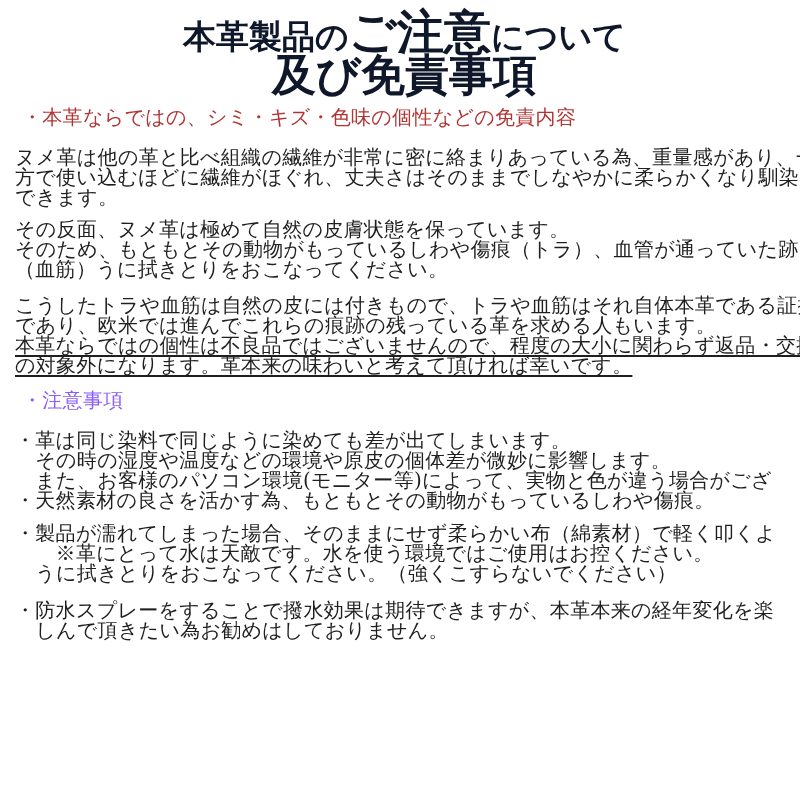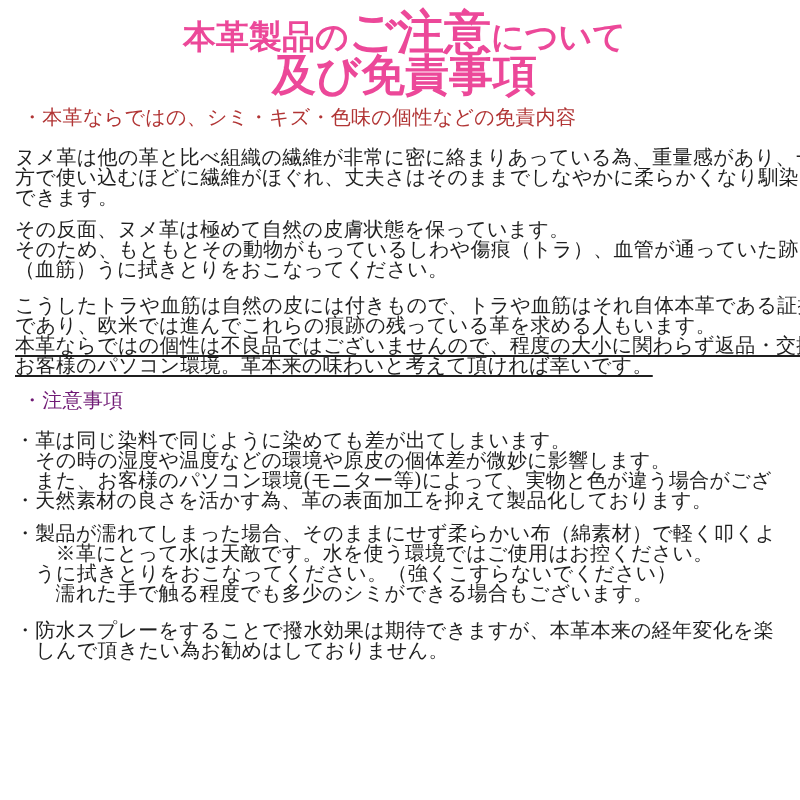--- a/index.html
+++ b/index.html
@@ -55,21 +55,21 @@
     text-underline-offset: 3px;
     text-decoration-thickness: 1.5px;
   }
   .block.red { padding-left: 7px; }
 </style>
 </head>
 <body>
 
 <div class="page" style="background: rgb(255, 255, 255); color: rgb(31, 31, 31);">
 
-  <div class="title" style="color: #ec4899;">
+  <div class="title" style="color: #0f172a;">
     <div class="title-line1"><span>本革製品の</span><span class="emph">ご注意</span><span>について</span></div>
     <div class="title-line2">及び免責事項</div>
   </div>
 
   <main>
       <div class="block red" style="margin-top: 16px;">
         <div class="line" style="color: rgb(177, 53, 53);">・本革ならではの、シミ・キズ・色味の個性などの免責内容</div>
       </div>
       <div class="block body" style="margin-top: 20px;">
         <div class="line">ヌメ革は他の革と比べ組織の繊維が非常に密に絡まりあっている為、重量感があり、一</div>
@@ -78,36 +78,35 @@
       </div>
       <div class="block body" style="margin-top: 12px;">
         <div class="line">その反面、ヌメ革は極めて自然の皮膚状態を保っています。</div>
         <div class="line">そのため、もともとその動物がもっているしわや傷痕（トラ）、血管が通っていた跡</div>
         <div class="line">（血筋）うに拭きとりをおこなってください。</div>
       </div>
       <div class="block body" style="margin-top: 16px;">
         <div class="line">こうしたトラや血筋は自然の皮には付きもので、トラや血筋はそれ自体本革である証拠</div>
         <div class="line">であり、欧米では進んでこれらの痕跡の残っている革を求める人もいます。</div>
         <div class="line u">本革ならではの個性は不良品ではございませんので、程度の大小に関わらず返品・交換</div>
-        <div class="line u">お客様のパソコン環境。革本来の味わいと考えて頂ければ幸いです。</div>
+        <div class="line u">の対象外になります。革本来の味わいと考えて頂ければ幸いです。</div>
       </div>
       <div class="block red" style="margin-top: 15px;">
-        <div class="line" style="color: #701a75;">・注意事項</div>
+        <div class="line" style="color: #8b5cf6;">・注意事項</div>
       </div>
       <div class="block body" style="margin-top: 20px;">
         <div class="line">・革は同じ染料で同じように染めても差が出てしまいます。</div>
         <div class="line">　その時の湿度や温度などの環境や原皮の個体差が微妙に影響します。</div>
         <div class="line">　また、お客様のパソコン環境(モニター等)によって、実物と色が違う場合がござ</div>
-        <div class="line">・天然素材の良さを活かす為、革の表面加工を抑えて製品化しております。</div>
+        <div class="line">・天然素材の良さを活かす為、もともとその動物がもっているしわや傷痕。</div>
       </div>
       <div class="block body" style="margin-top: 13px;">
         <div class="line">・製品が濡れてしまった場合、そのままにせず柔らかい布（綿素材）で軽く叩くよ</div>
         <div class="line">　　※革にとって水は天敵です。水を使う環境ではご使用はお控ください。</div>
         <div class="line">　うに拭きとりをおこなってください。（強くこすらないでください）</div>
-        <div class="line">　　濡れた手で触る程度でも多少のシミができる場合もございます。</div>
       </div>
       <div class="block body" style="margin-top: 17px;">
         <div class="line">・防水スプレーをすることで撥水効果は期待できますが、本革本来の経年変化を楽</div>
         <div class="line">　しんで頂きたい為お勧めはしておりません。</div>
       </div>
     </main>
 
 </div>
 
 </body></html>

